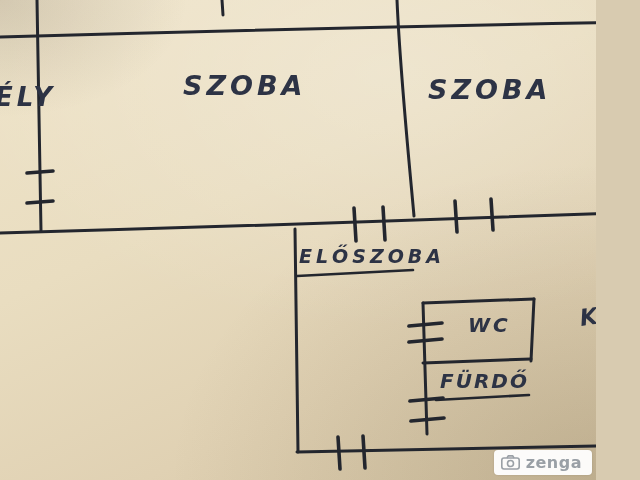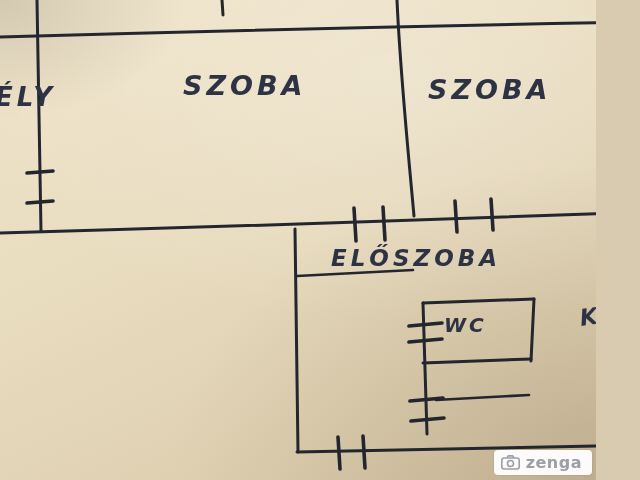--- a/index.html
+++ b/index.html
@@ -32,22 +32,22 @@
     position:absolute;
     font-family:"DejaVu Sans", sans-serif;
     font-style:italic;font-weight:600;
     color:var(--label-ink);
     letter-spacing:4px;white-space:nowrap;
     transform-origin:left center;
   }
   .lbl-balcony {left:-5px;  top:82px;  font-size:26px;}
   .lbl-room1   {left:183px; top:70px;  font-size:27px;}
   .lbl-room2   {left:428px; top:74px;  font-size:27px;}
-  .lbl-hall    {left:299px; top:245px; font-size:23px;margin-left:32px;}
-  .lbl-wc      {left:444px; top:313px; font-size:20px; letter-spacing:3px;text-align:center;}
+  .lbl-hall    {left:299px; top:245px; font-size:19px;}
+  .lbl-wc      {left:468px; top:313px; font-size:20px; letter-spacing:3px;text-align:center;}
   .lbl-bath    {left:440px; top:369px; font-size:20px; letter-spacing:2px;}
   .lbl-kitchen {left:580px; top:305px; font-size:23px; transform:rotate(-8deg);}
 
   .watermark{
     position:absolute;right:4px;bottom:5px;
     display:flex;align-items:center;gap:6px;
     background:rgba(255,255,255,0.95);
     border-radius:4px;padding:3px 10px 3px 7px;
     box-shadow:0 0 2px rgba(0,0,0,0.15);
   }
@@ -92,20 +92,21 @@
     <path class="tick" d="M409,342 L442,339"></path>
     <path class="tick" d="M410,401 L443,398"></path>
     <path class="tick" d="M411,421 L444,418"></path>
   </svg>
 
   <div class="label lbl-balcony">ÉLY</div>
   <div class="label lbl-room1">SZOBA</div>
   <div class="label lbl-room2">SZOBA</div>
   <div class="label lbl-hall">ELŐSZOBA</div>
   <div class="label lbl-wc">WC</div>
+  <div class="label lbl-bath">FÜRDŐ</div>
   <div class="label lbl-kitchen">KONYH</div>
 
   <div class="watermark">
     <svg class="cam" width="19" height="15" viewBox="0 0 19 15" aria-hidden="true">
       <rect x="0.8" y="3" width="17.4" height="11" rx="2.2" fill="none" stroke="#9aa0a6" stroke-width="1.6"></rect>
       <path d="M6,3 L7.2,0.9 L11.8,0.9 L13,3" fill="none" stroke="#9aa0a6" stroke-width="1.6" stroke-linejoin="round"></path>
       <circle cx="9.5" cy="8.5" r="3" fill="none" stroke="#9aa0a6" stroke-width="1.6"></circle>
     </svg>
     <span class="brand">zenga</span>
   </div>

